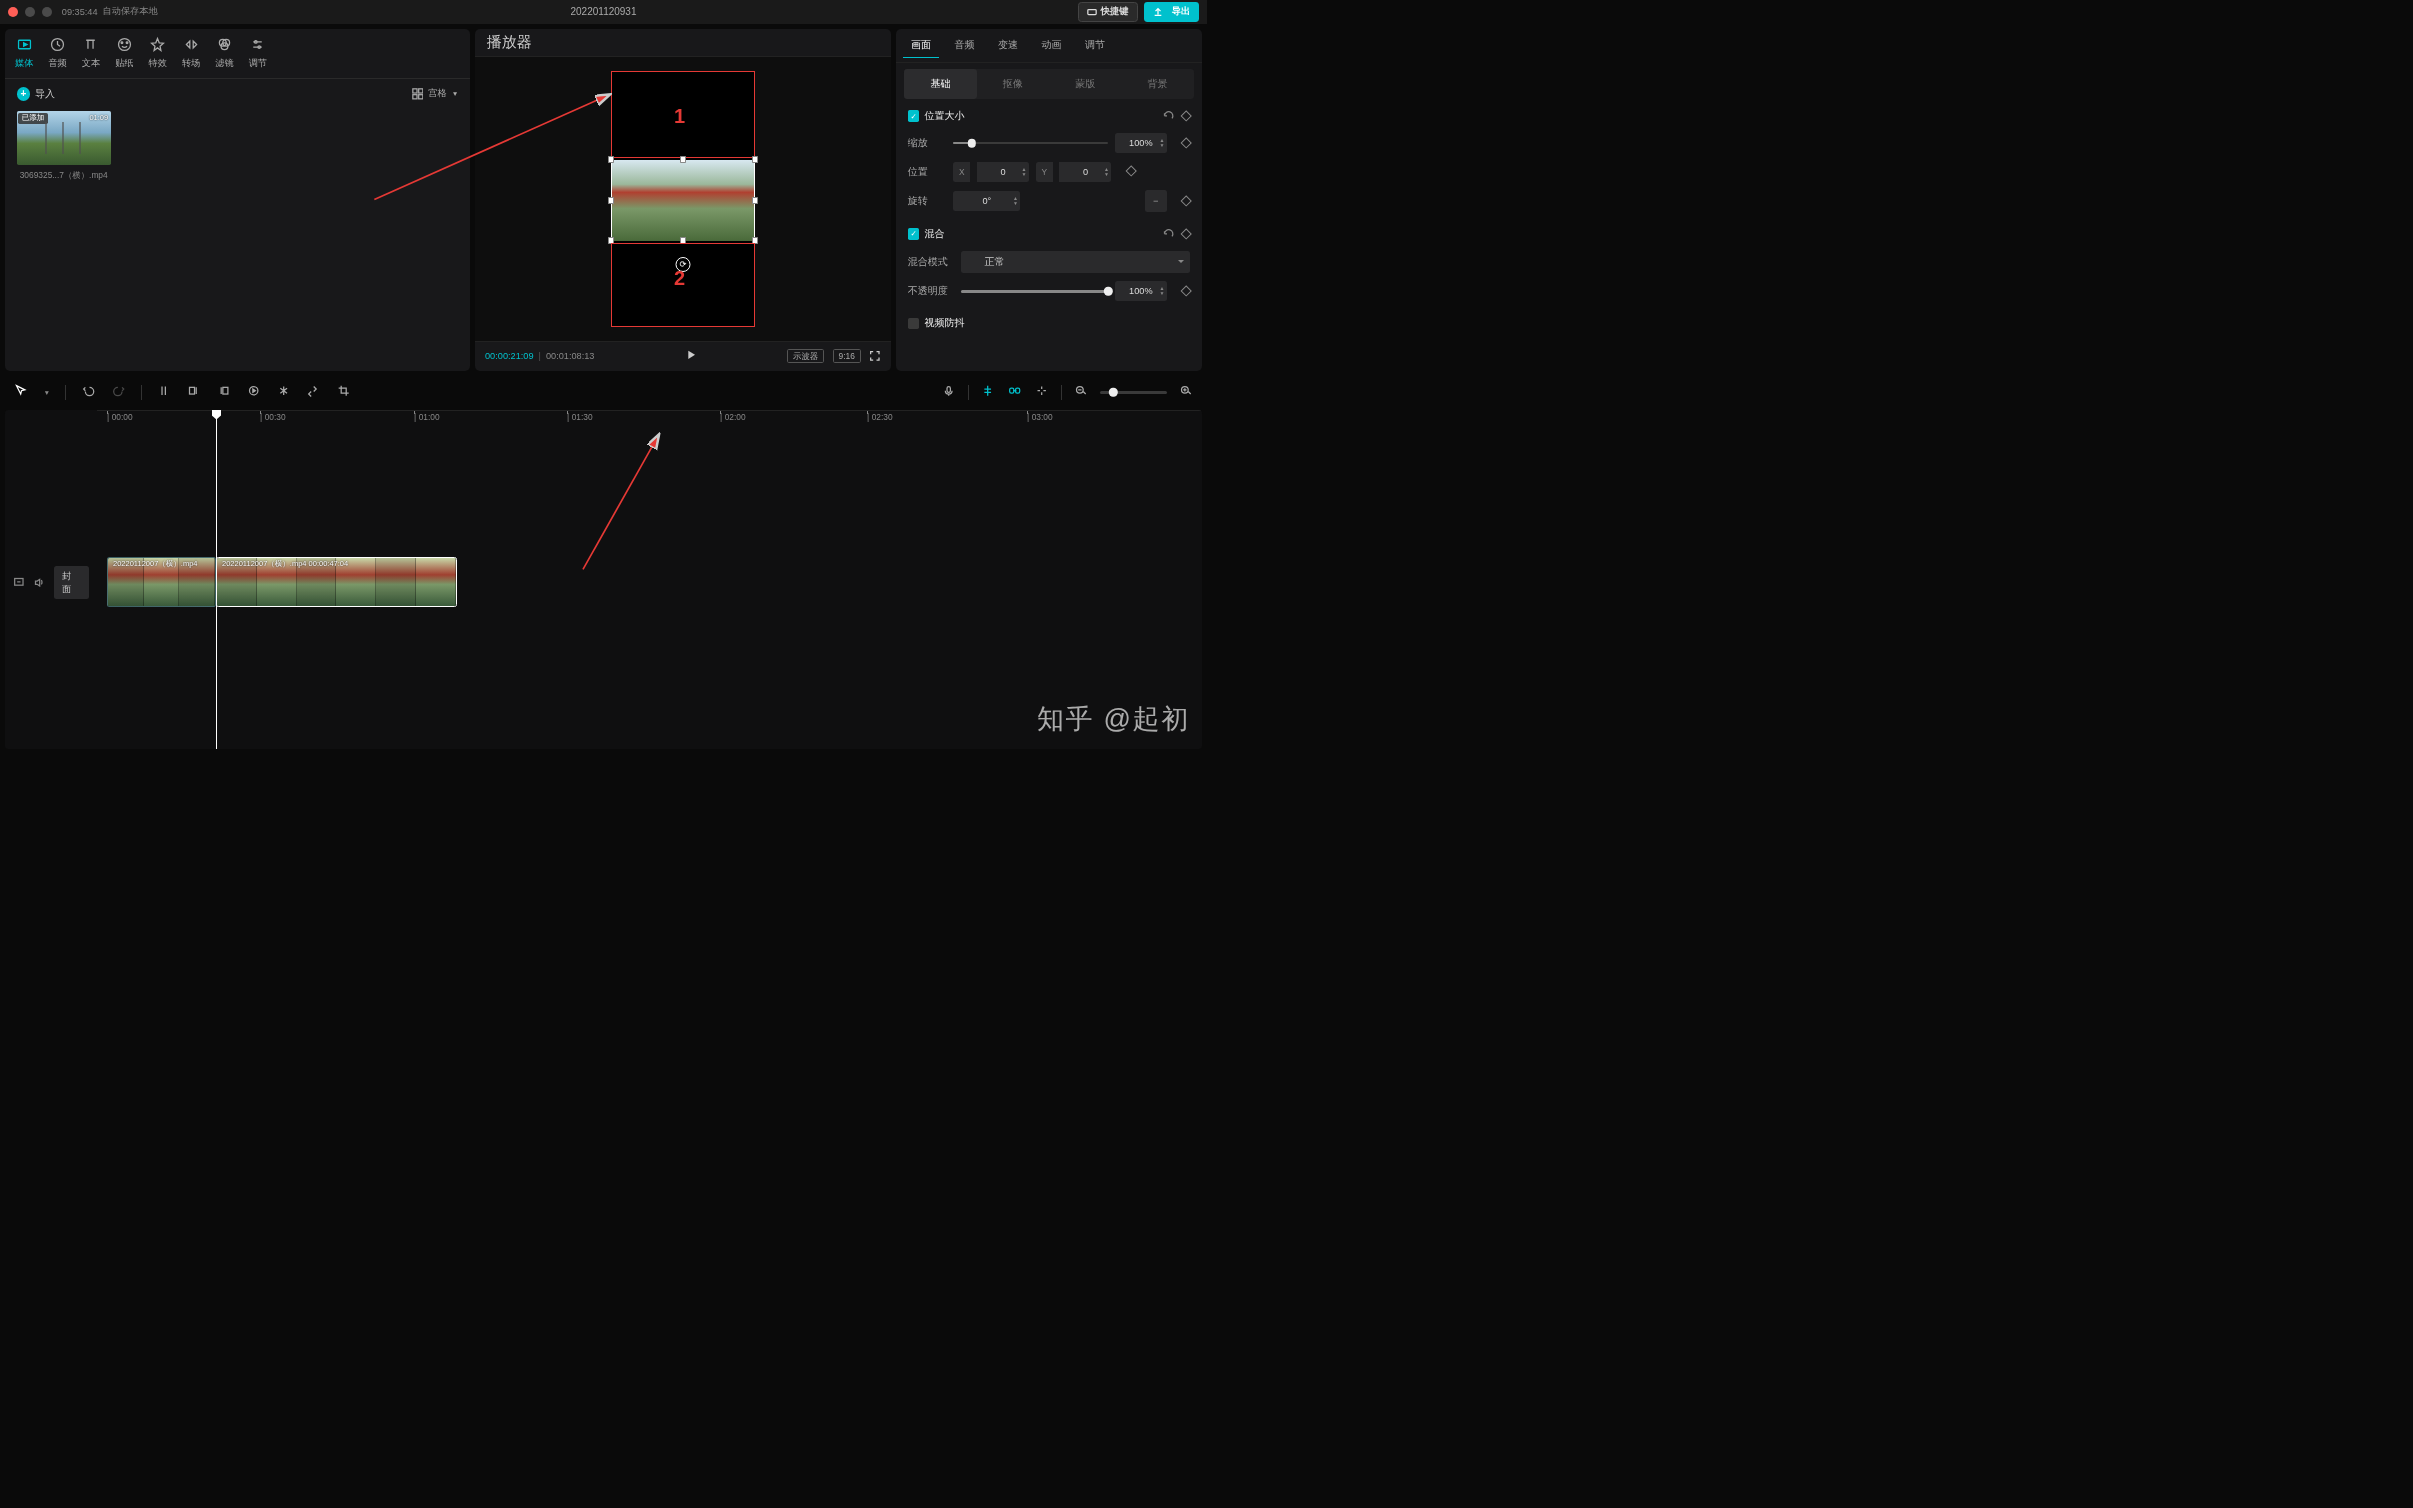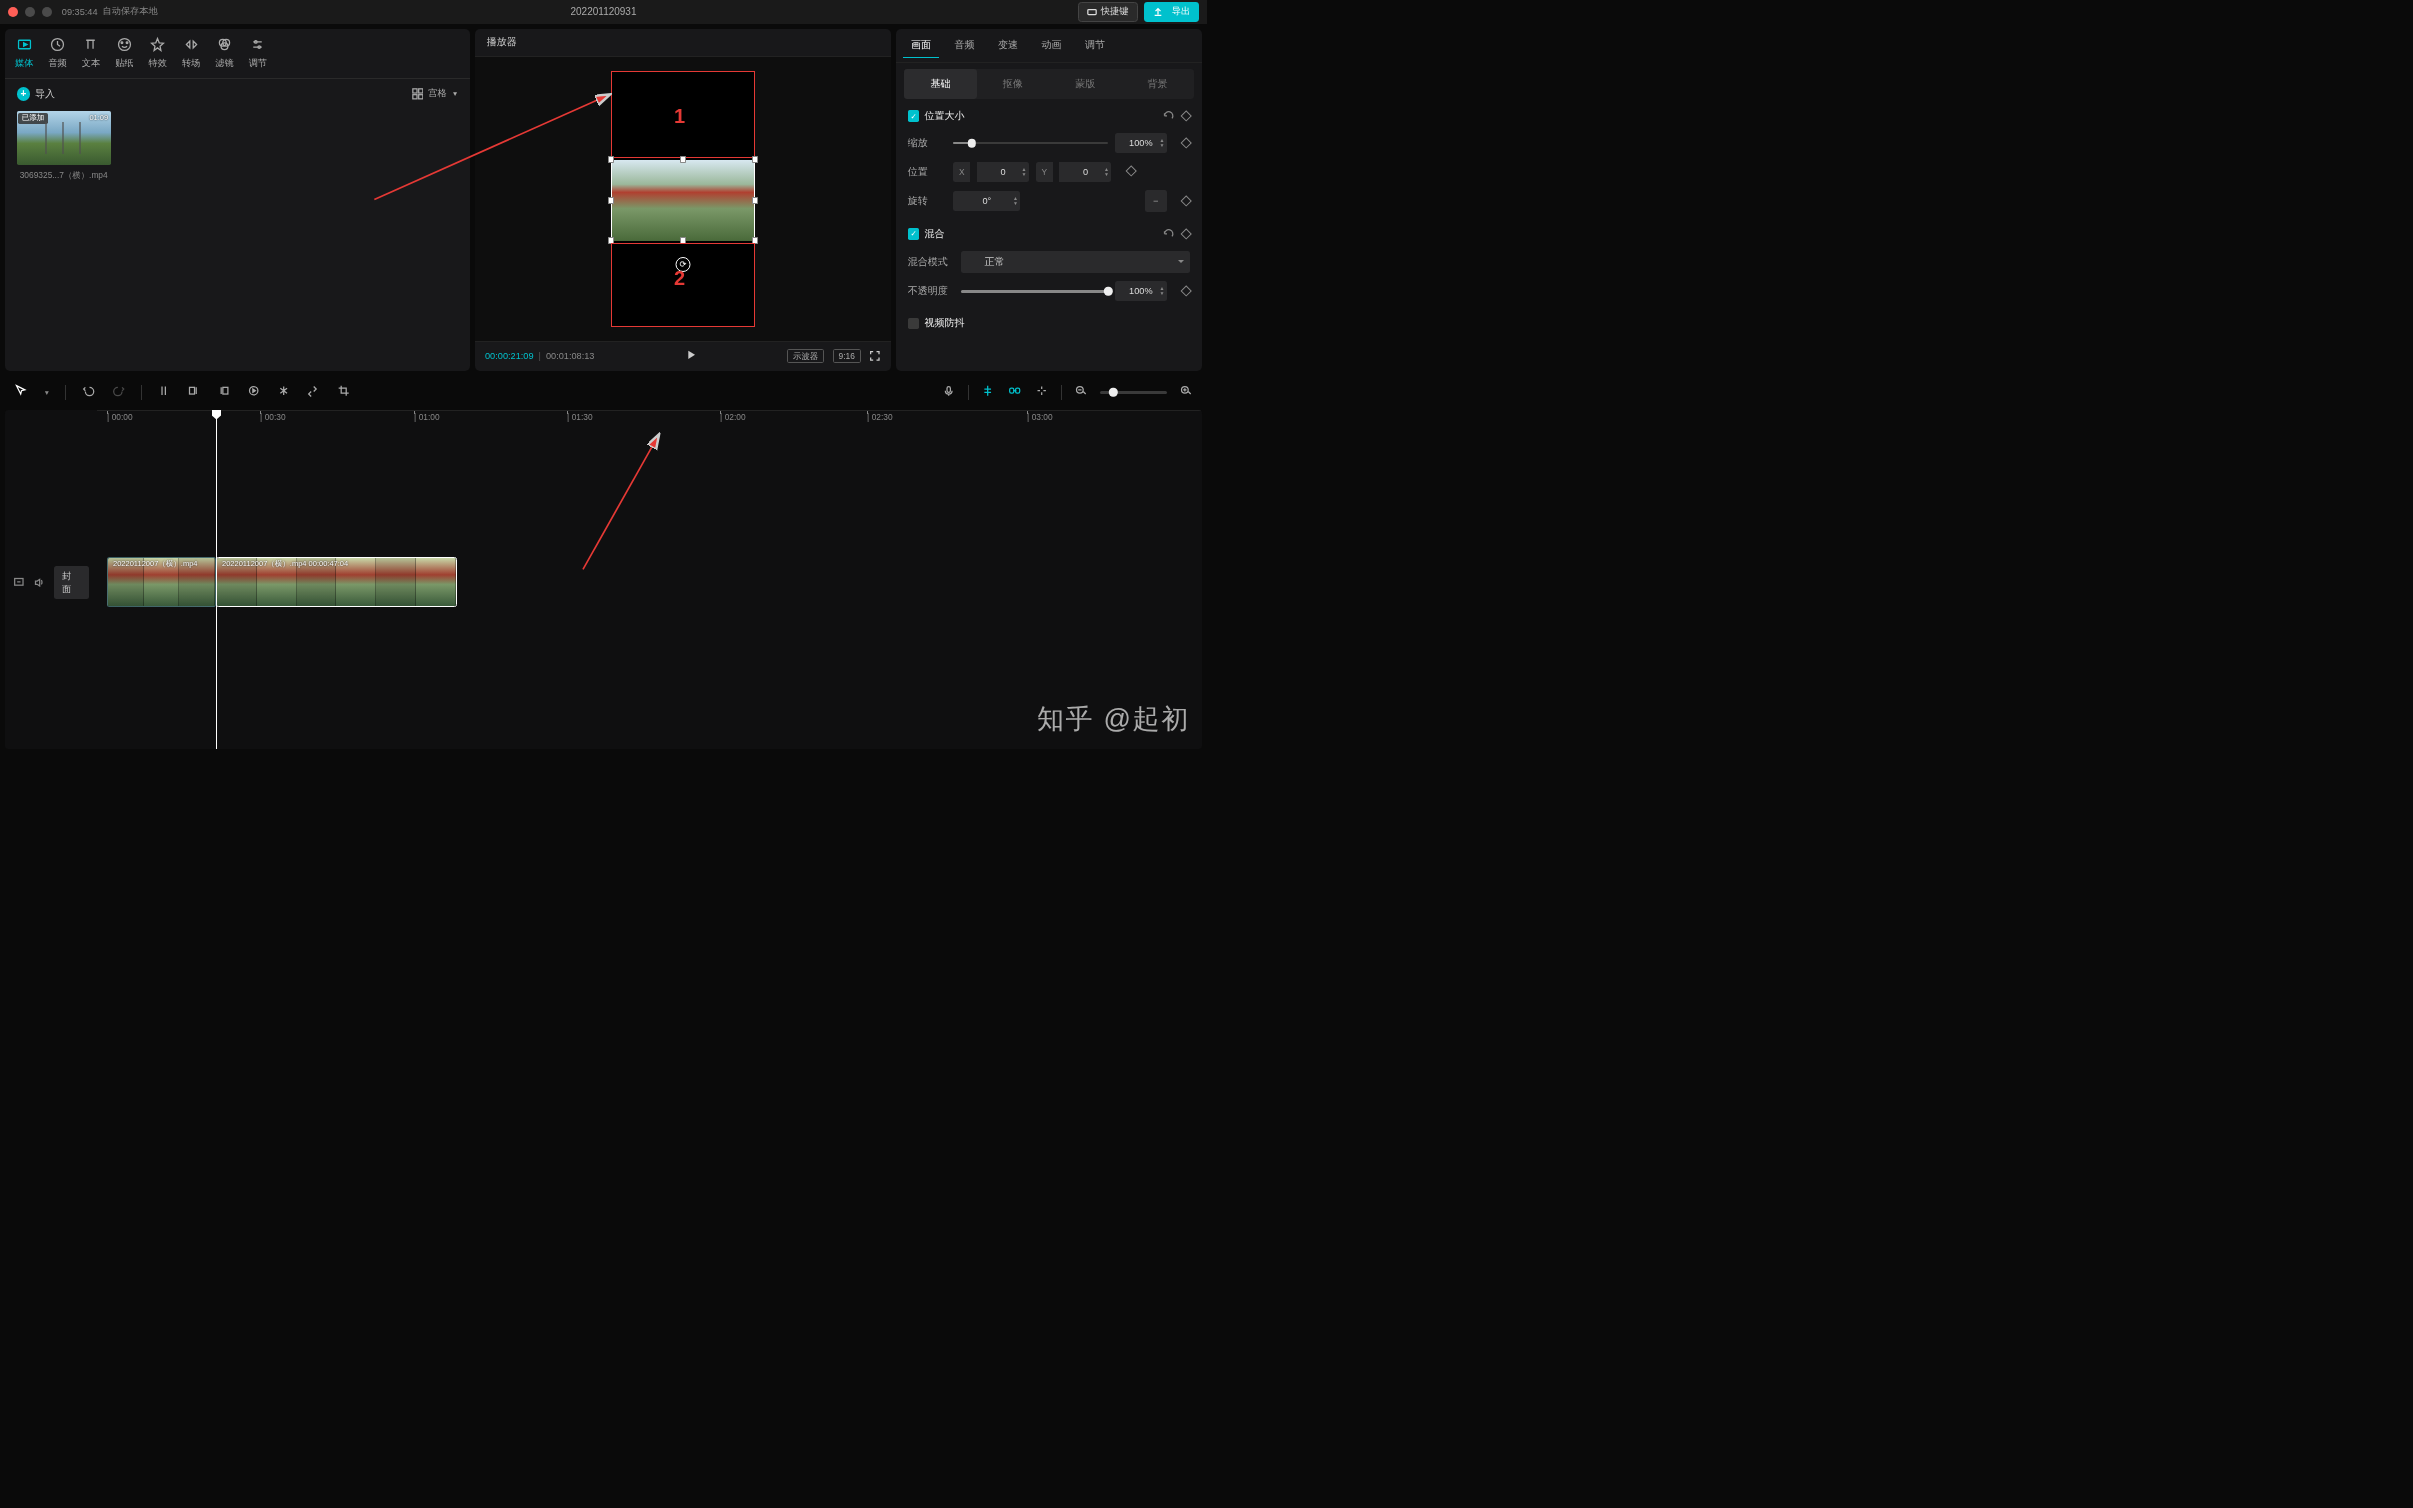--- a/index.html
+++ b/index.html
@@ -8,21 +8,21 @@
 
 .titlebar { height: 23.5px; background: #1a1a1a; display: flex; align-items: center; padding: 0 8.4px; position: relative; }
 .traffic-lights { display: flex; gap: 6.7px; }
 .tl { width: 10px; height: 10px; border-radius: 50%; }
 .tl-close { background: #ff5f57; }
 .tl-min { background: #4a4a4a; }
 .tl-max { background: #4a4a4a; }
 .titlebar-time { color: #888; font-size: 9.2px; margin-left: 10px; }
 .titlebar-save { color: #888; font-size: 9.2px; margin-left: 5px; }
 .titlebar-center { position: absolute; left: 50%; transform: translateX(-50%); color: #aaa; font-size: 10px; }
-.titlebar-right { margin-left: auto; display: flex; gap: 6.7px; }
+.titlebar-right { margin-left: auto; display: flex; gap: 6.7px; font-weight: bold; }
 .btn-shortcut { background: #2a2a2a; color: #ddd; border: 0.8px solid #444; border-radius: 3.4px; padding: 2.5px 8.4px; font-size: 9.2px; display: flex; align-items: center; gap: 3.4px; }
 .btn-export { background: #00c1cd; color: #fff; border-radius: 3.4px; padding: 2.5px 8.4px; font-size: 9.2px; display: flex; align-items: center; gap: 9px; }
 
 
 .main-row { height: 352px; display: flex; gap: 5px; padding: 5px; }
 
 
 .media-panel { width: 465px; background: #18181a; border-radius: 5px; display: flex; flex-direction: column; }
 .media-tabs { height: 50px; display: flex; align-items: center; padding: 0 10px; gap: 15px; border-bottom: 0.8px solid #2a2a2a; }
 .media-tab { display: flex; flex-direction: column; align-items: center; gap: 3.4px; color: #aaa; font-size: 9.2px; cursor: pointer; }
@@ -40,21 +40,21 @@
 .view-toggle { margin-left: auto; color: #aaa; font-size: 9.2px; display: flex; align-items: center; gap: 5px; }
 .media-item { width: 94px; }
 .thumb { width: 94px; height: 54px; background: linear-gradient(180deg, #b3d4e8 0%, #7aa8c4 40%, #5a8040 60%, #3a5a30 100%); border-radius: 1.7px; position: relative; overflow: hidden; }
 .thumb::after { content: ""; position: absolute; left: 30%; top: 20%; width: 1.7px; height: 60%; background: rgba(80,80,80,.6); box-shadow: 17px 0 rgba(80,80,80,.6), 34px 0 rgba(80,80,80,.6); }
 .thumb-badge { position: absolute; left: 1.7px; top: 1.7px; background: rgba(50,50,50,.85); color: #fff; font-size: 7.5px; padding: 0.8px 3.4px; border-radius: 1.7px; }
 .thumb-dur { position: absolute; right: 2.5px; top: 2.5px; color: #fff; font-size: 7.5px; text-shadow: 0 0 1.7px #000; }
 .media-name { font-size: 8.4px; color: #888; margin-top: 5px; text-align: center; }
 
 
 .player-panel { width: 416px; background: #18181a; border-radius: 5px; display: flex; flex-direction: column; }
-.player-header { height: 28.5px; display: flex; align-items: center; padding: 0 11.7px; font-size: 10px; color: #ccc; border-bottom: 0.8px solid #222; text-align: center; }
+.player-header { height: 28.5px; display: flex; align-items: center; padding: 0 11.7px; font-size: 15px; color: #ccc; border-bottom: 0.8px solid #222; text-align: center; }
 .player-viewport { flex: 1; background: #0e0e0e; position: relative; display: flex; align-items: center; justify-content: center; }
 .canvas-916 { width: 144px; height: 256px; background: #000; position: relative; }
 .redbox { position: absolute; border: 1.7px solid #e53935; }
 .redbox.top { left: 0; top: 0; right: 0; height: 87px; }
 .redbox.bottom { left: 0; bottom: 0; right: 0; height: 84px; }
 .redlabel { position: absolute; color: #e53935; font-size: 20px; font-weight: bold; }
 .vid-strip { position: absolute; left: 0; top: 89px; width: 144px; height: 81px; background: linear-gradient(180deg, #d8e8f0 0%, #9bb89b 30%, #b04030 40%, #7a9868 60%, #4a6a3a 100%); }
 .vid-strip::before { content: ""; position: absolute; inset: 0; border-left: 0.8px solid #fff; border-right: 0.8px solid #fff; }
 .handle { position: absolute; width: 6.7px; height: 6.7px; background: #fff; border: 0.8px solid #888; border-radius: 0.8px; }
 .refresh-circle { position: absolute; left: 50%; top: 186px; transform: translateX(-50%); width: 15px; height: 15px; border: 1.7px solid #fff; border-radius: 50%; display: flex; align-items: center; justify-content: center; }

